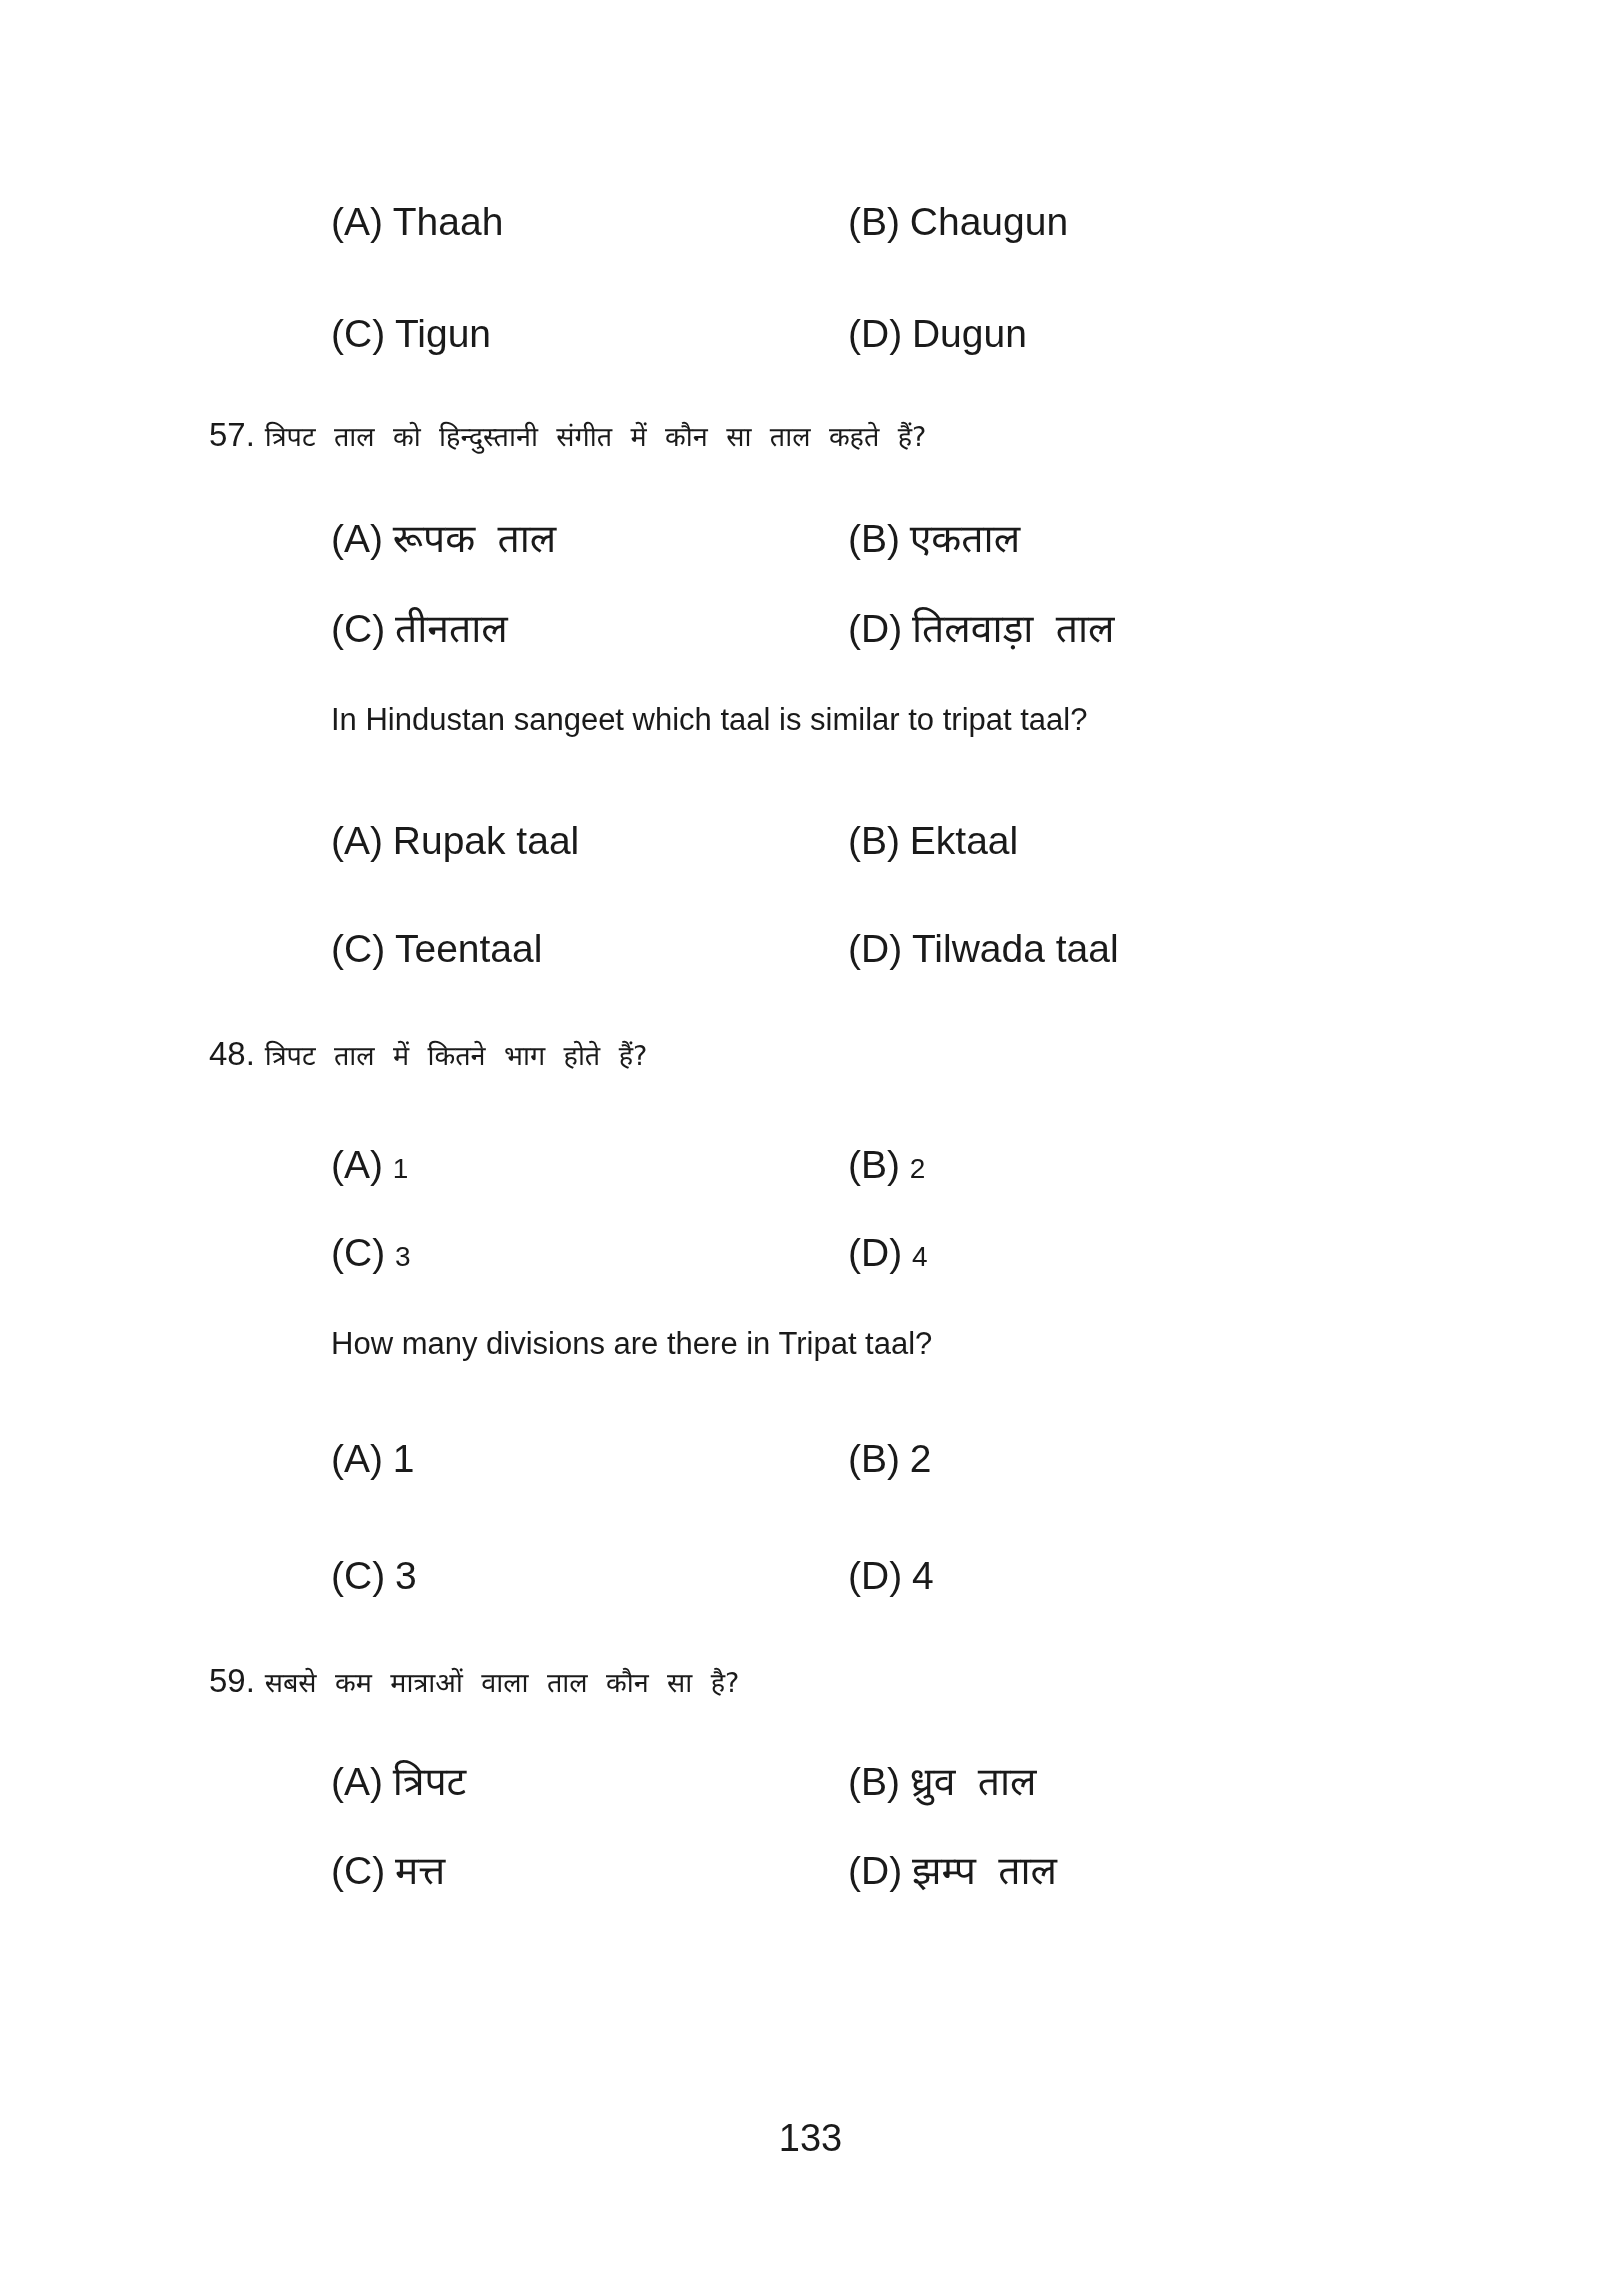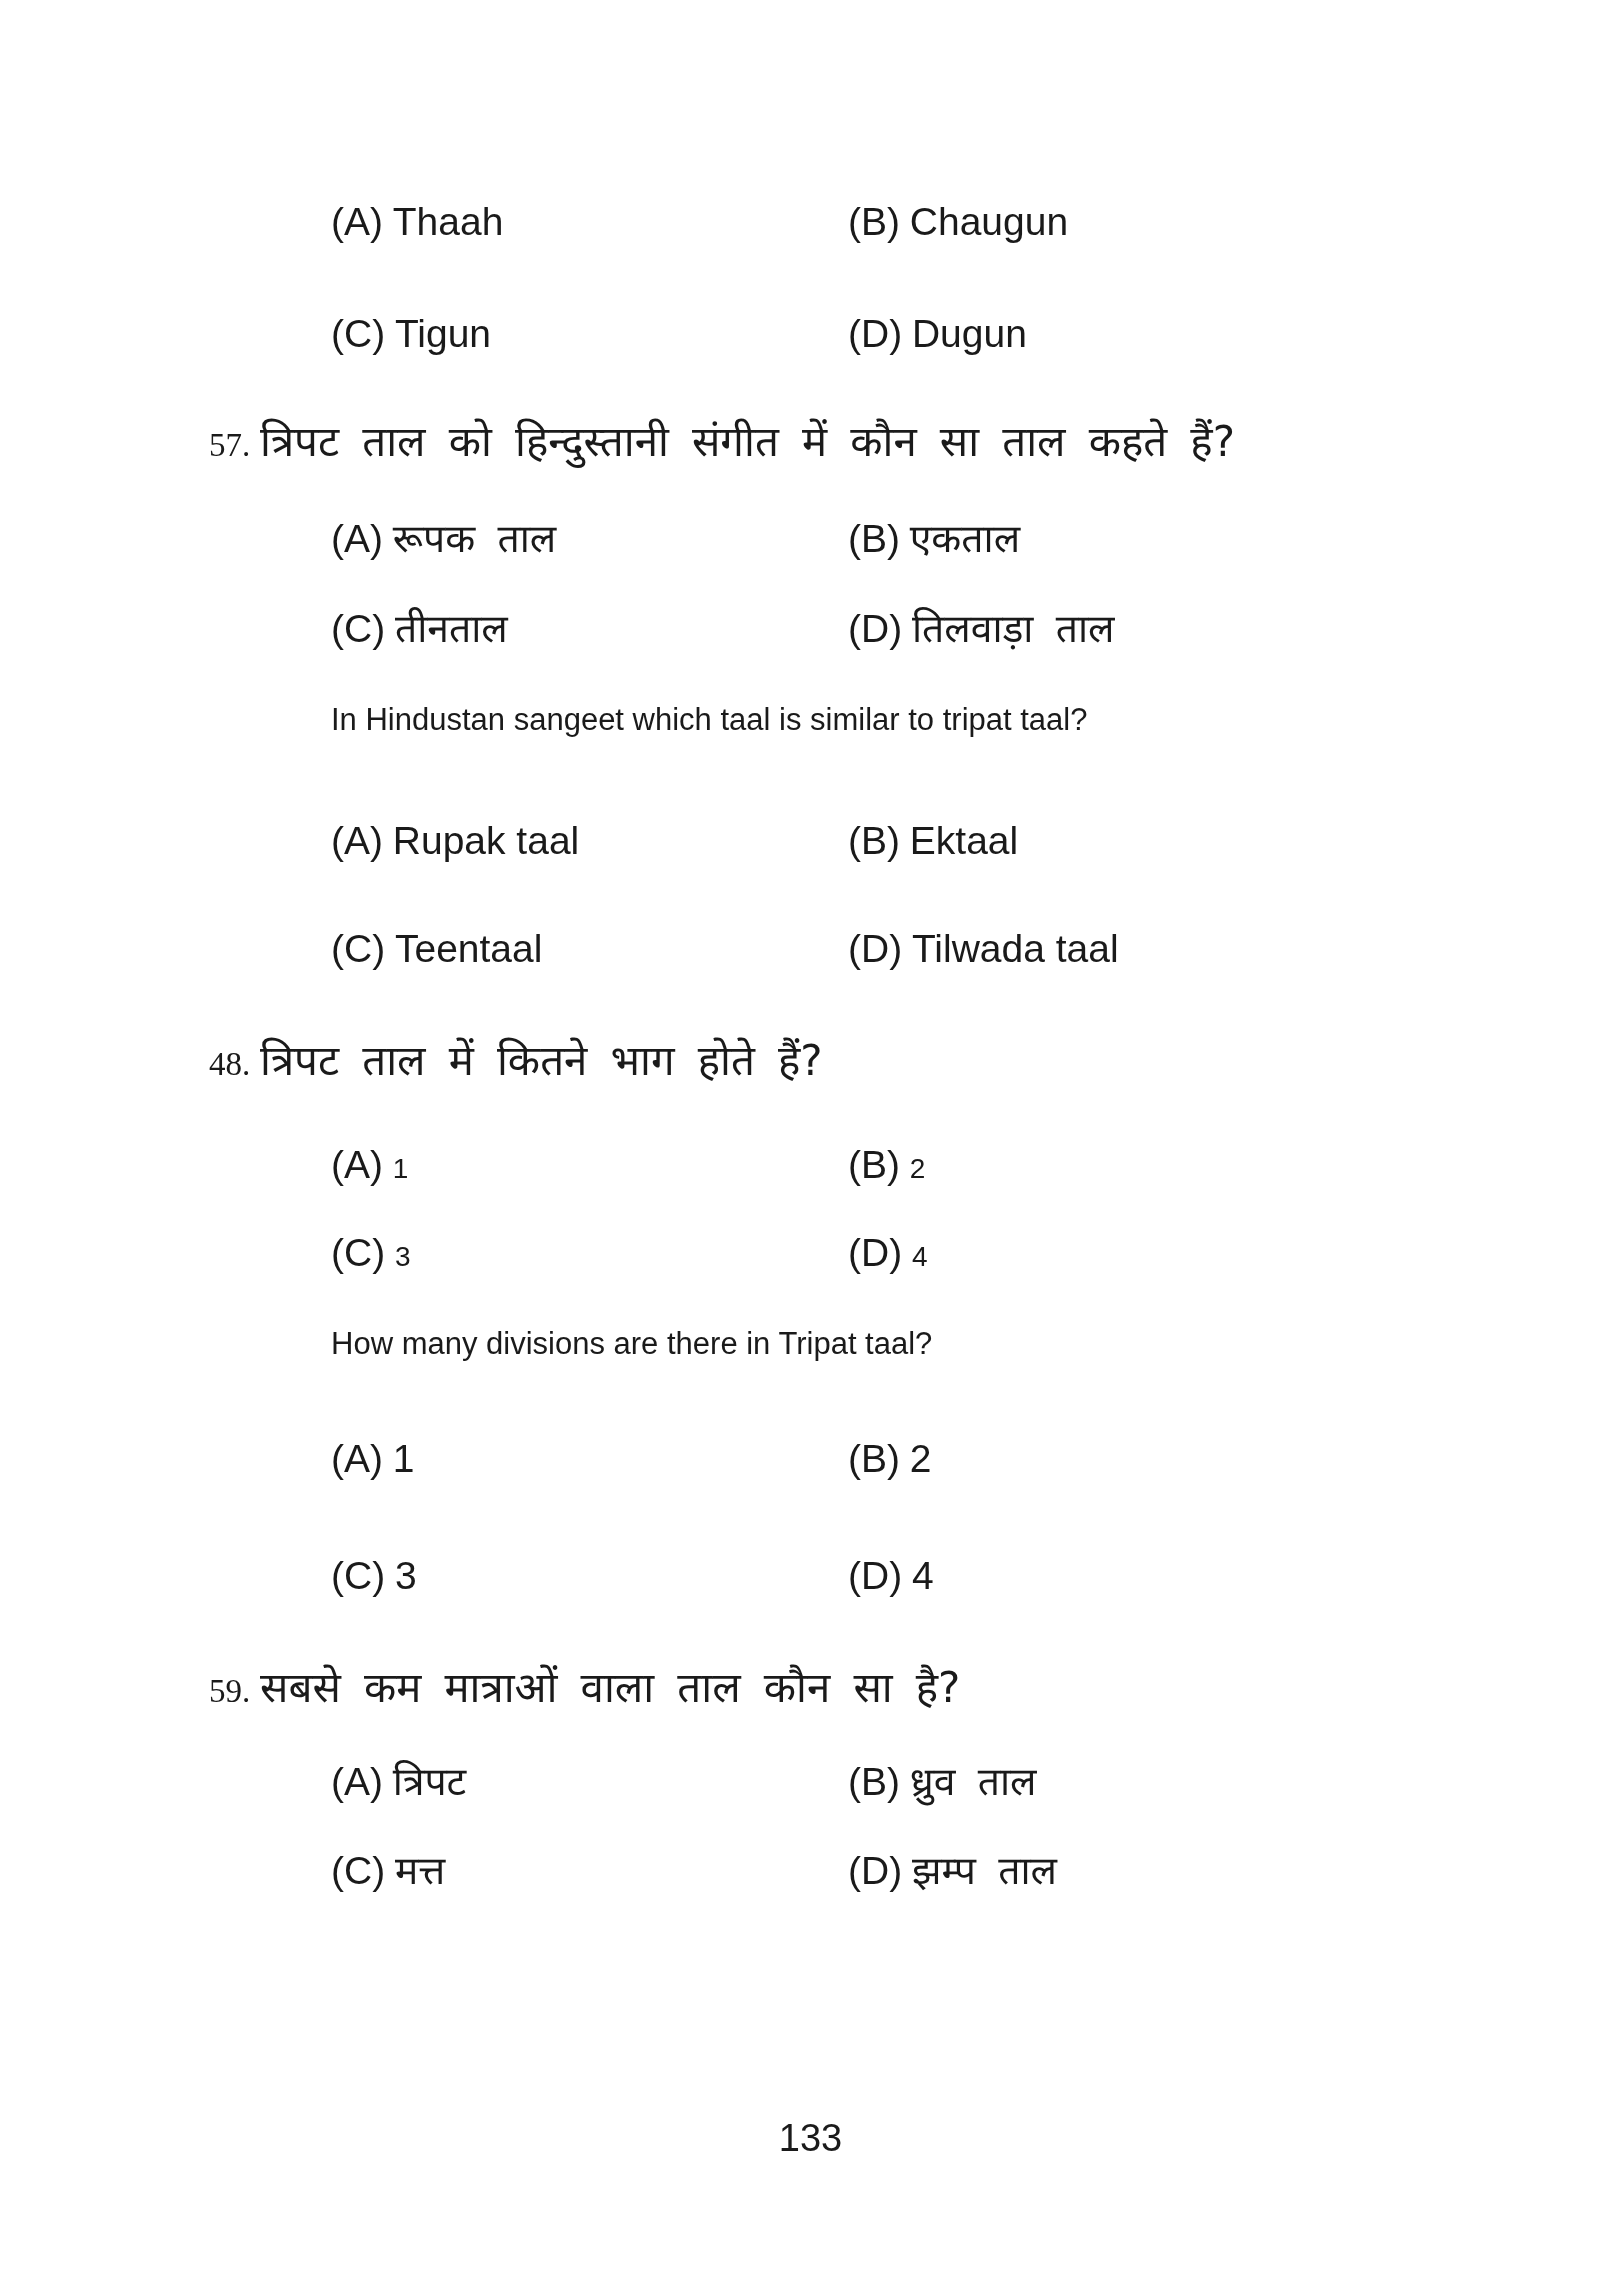--- a/index.html
+++ b/index.html
@@ -22,25 +22,25 @@
     position: absolute;
     left: 209px;
     display: flex;
     align-items: baseline;
     white-space: nowrap;
   }
   .qnum {
     font-size: 33px;
     line-height: 1;
     margin-right: 9.8px;
-    font-family: Liberation Serif, serif;
+    font-family: Liberation Sans, sans-serif;
   }
   .hi {
     font-family: "DejaVu Sans", sans-serif;
-    font-size: 42px;
+    font-size: 27px;
     line-height: 1.15;
     word-spacing: 9.8px;
   }
   
   .eng-q {
     position: absolute;
     left: 331px;
     font-size: 31px;
     line-height: 1;
     white-space: nowrap;

